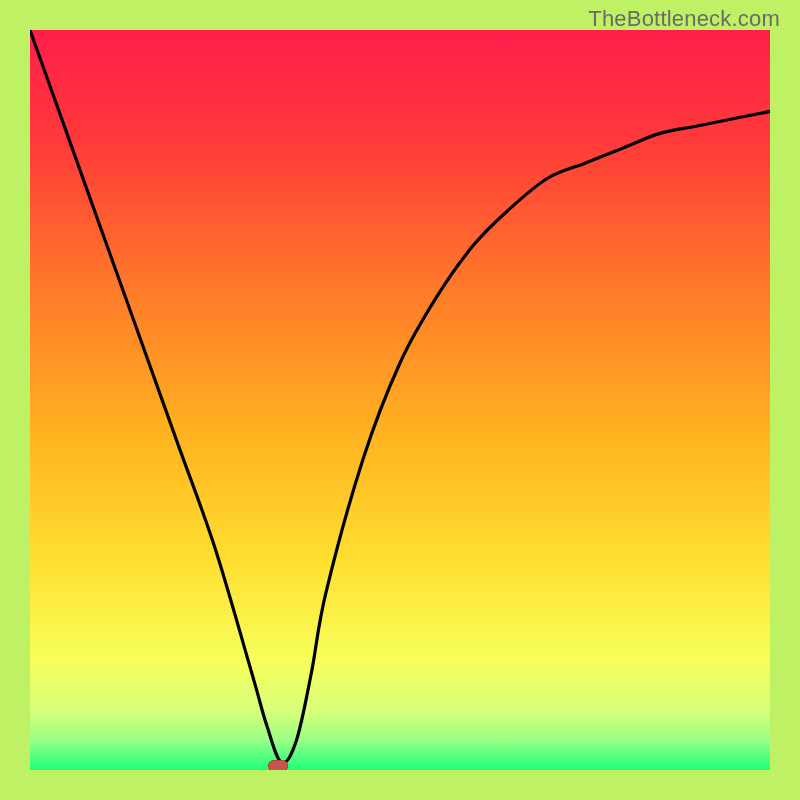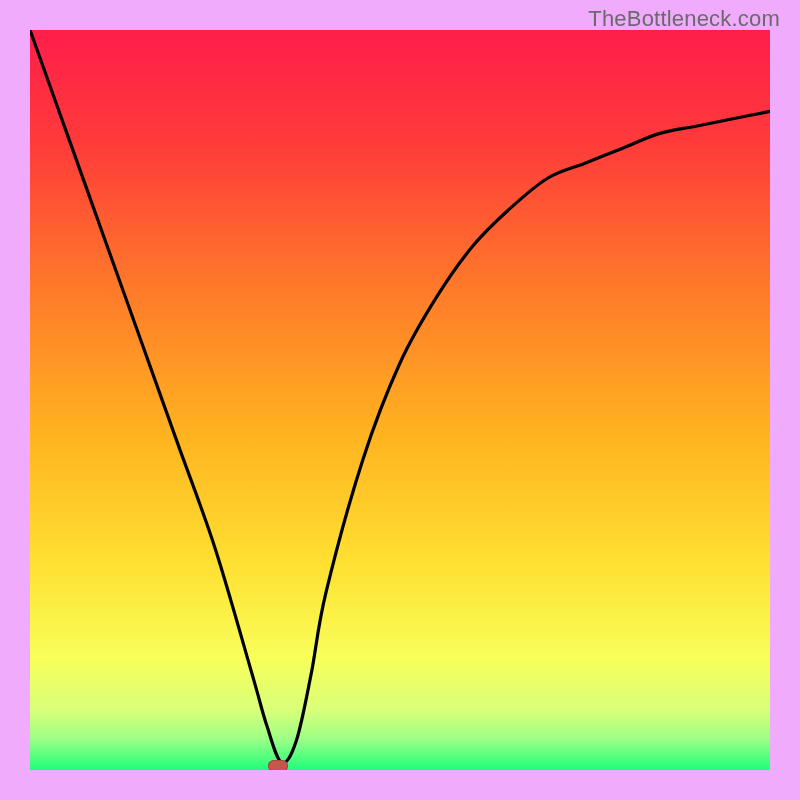--- a/index.html
+++ b/index.html
@@ -10,21 +10,21 @@
     background: #000;
     overflow: hidden;
     font-family: Arial, Helvetica, sans-serif;
   }
   .frame {
     position: absolute;
     left: 0;
     top: 0;
     width: 800px;
     height: 800px;
-    background: #f0abfc;
+    background: #bef264;
   }
   .plot-area {
     position: absolute;
     left: 30px;
     top: 30px;
     width: 740px;
     height: 740px;
     overflow: hidden;
   }
   .gradient {

